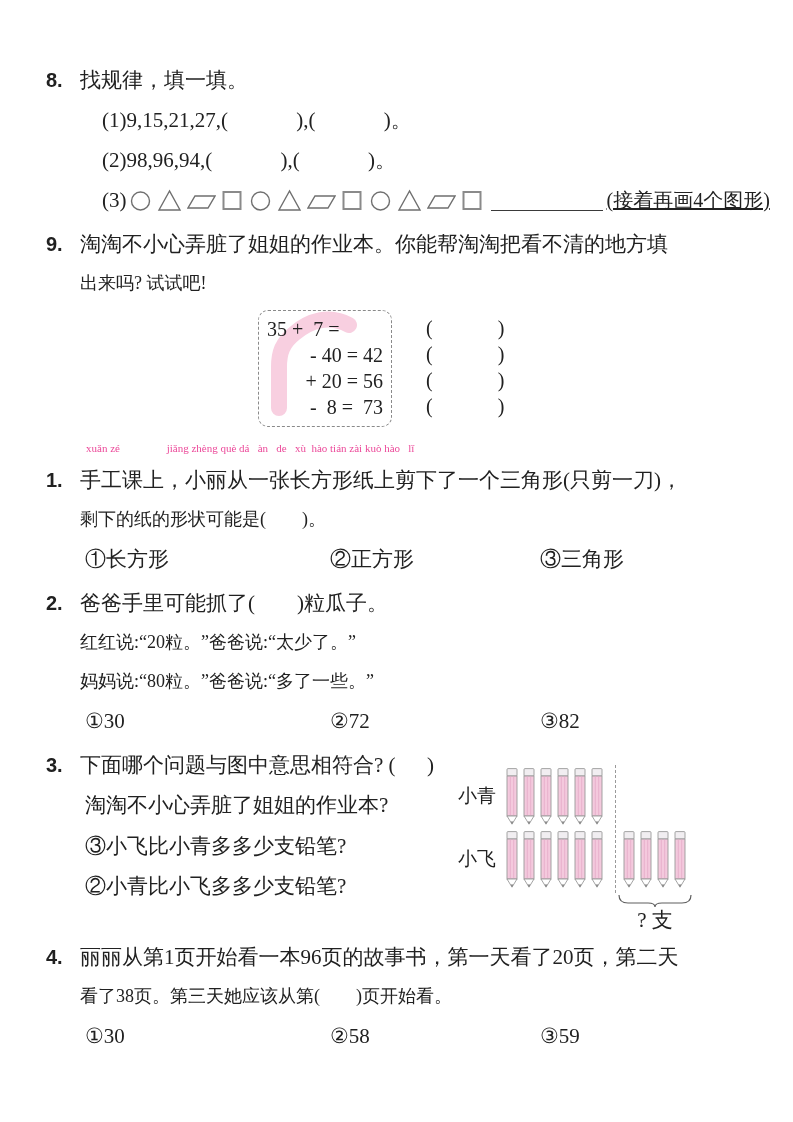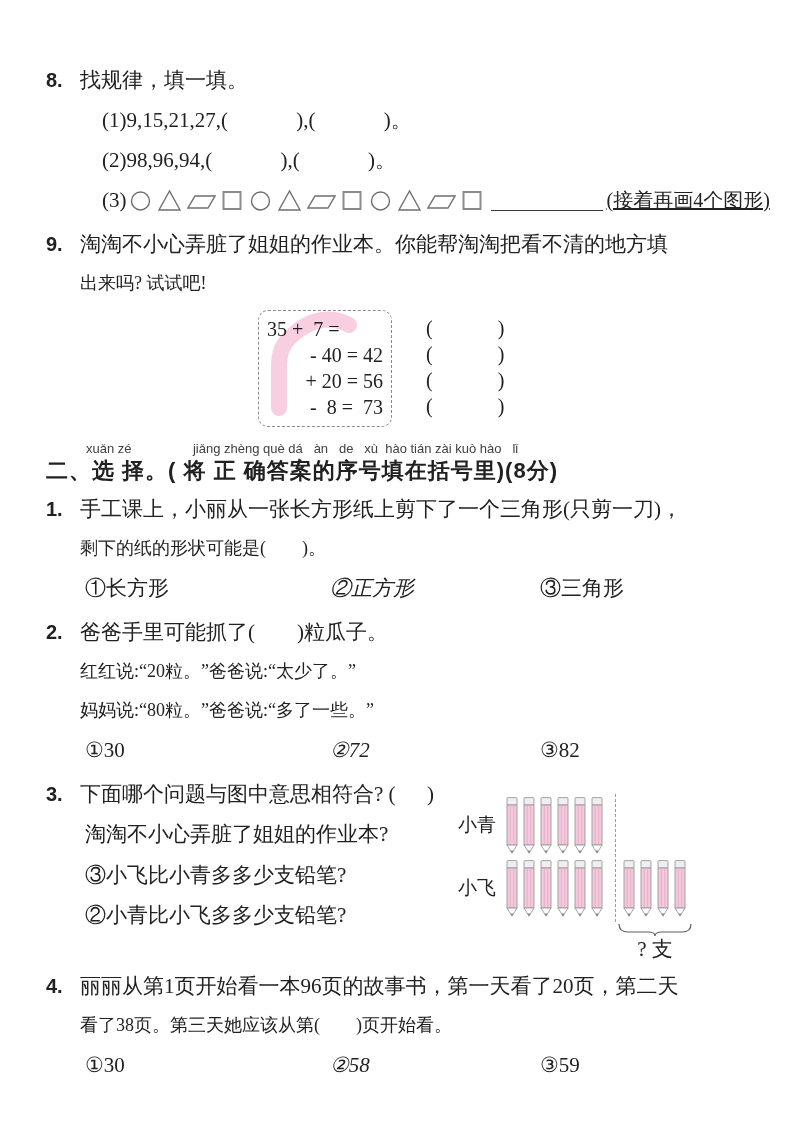--- a/index.html
+++ b/index.html
@@ -37,34 +37,34 @@
   }
   .smudge-svg{position:absolute;left:0;top:0;z-index:0;}
   .eq-row{position:relative;z-index:1;font-size:20px;line-height:26px;white-space:pre;}
   .eq-right{text-align:right;}
   .paren-col{margin-left:34px;padding-top:5px;}
   .paren-row{font-size:20px;line-height:26px;white-space:pre;}
 
   
   .sec-header{margin-top:14px;}
   .pinyin{
-    font-family:Liberation Sans, sans-serif;
-    font-size:13px;line-height:15px;color:#404040;
+    font-family:Liberation Serif, serif;
+    font-size:11px;line-height:15px;color:#ec4899;
     margin-left:40px;white-space:pre;
   }
   .sec-title{
     font-family:"Liberation Sans","DejaVu Sans",sans-serif;
     font-weight:bold;font-size:22px;line-height:29px;letter-spacing:1px;white-space:pre;
   }
 
   section.question{margin-top:5px;}
   .options-row{display:flex;margin-left:39px;line-height:40px;font-size:21px;}
   .opt{flex:none;white-space:pre;}
   .opt-1{width:245px;}
-  .opt-2{width:210px;font-style:italic;}
+  .opt-2{width:210px;}
 
   
   .q3-flex{display:flex;}
   .q3-left{width:412px;flex:none;}
   .stack-opt{margin-left:39px;line-height:40.5px;font-size:21px;white-space:pre;}
 
   .diagram{position:relative;width:330px;flex:none;margin-top:22px;}
   .d-row{display:flex;align-items:flex-start;height:59px;margin-bottom:4px;}
   .d-label{width:48px;flex:none;font-size:19px;line-height:56px;}
   .pgroup{display:flex;gap:5px;}
@@ -139,21 +139,20 @@
         <div class="paren-row">(             )</div>
         <div class="paren-row">(             )</div>
         <div class="paren-row">(             )</div>
         <div class="paren-row">(             )</div>
       </div>
     </div>
   </section>
 
   <div class="sec-header">
     <div class="pinyin">xuǎn zé                 jiǎng zhèng què dá   àn   de   xù  hào tián zài kuò hào   lǐ</div>
-    <div class="sec-title">二、选 择。( 将 正 确答案的序号填在括号里)(8分)</div>
   </div>
 
   <section class="question">
     <div class="qline">
       <span class="qnum">1.</span>
       <span class="qtext">手工课上，小丽从一张长方形纸上剪下了一个三角形(只剪一刀)，</span>
     </div>
     <div class="cont">剩下的纸的形状可能是(        )。</div>
     <div class="options-row">
       <span class="opt opt-1">①长方形</span>

